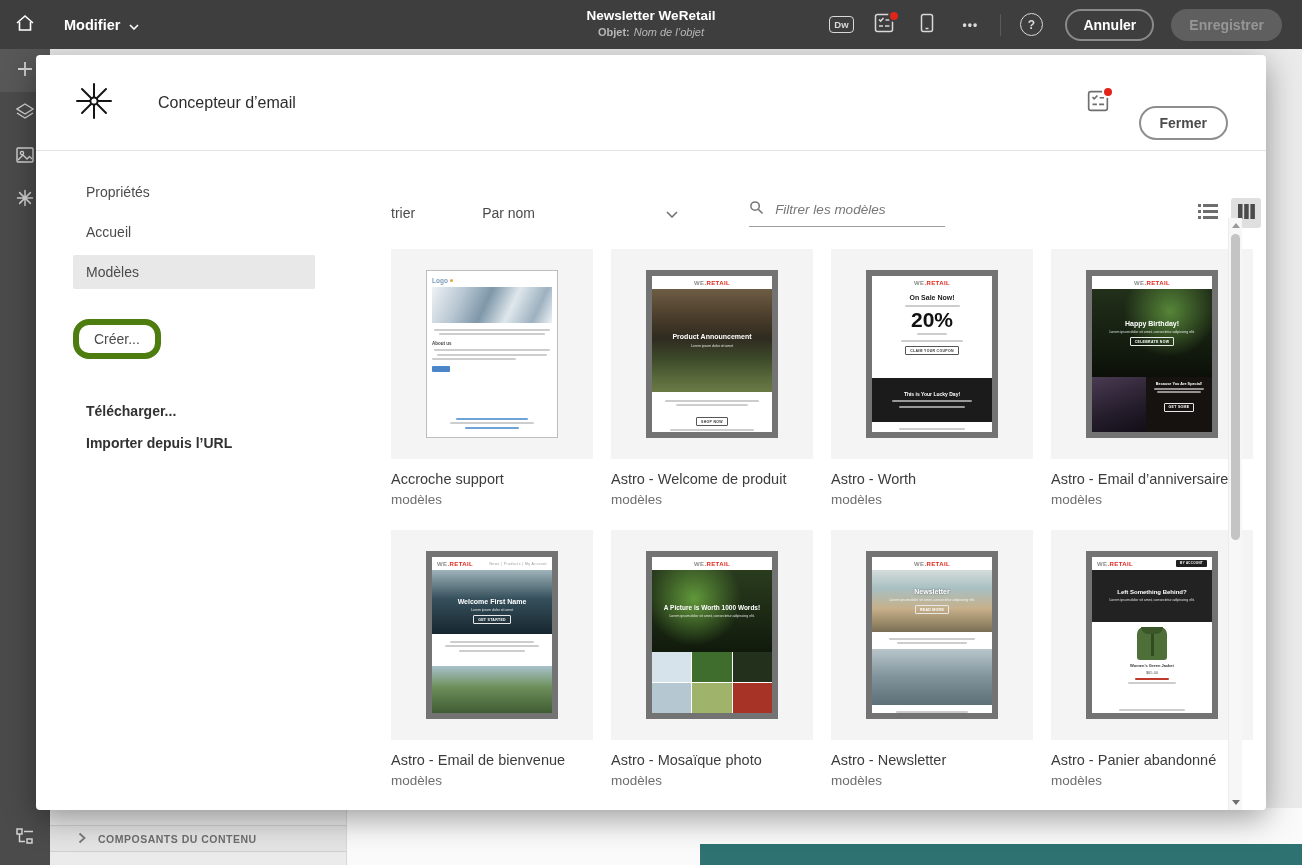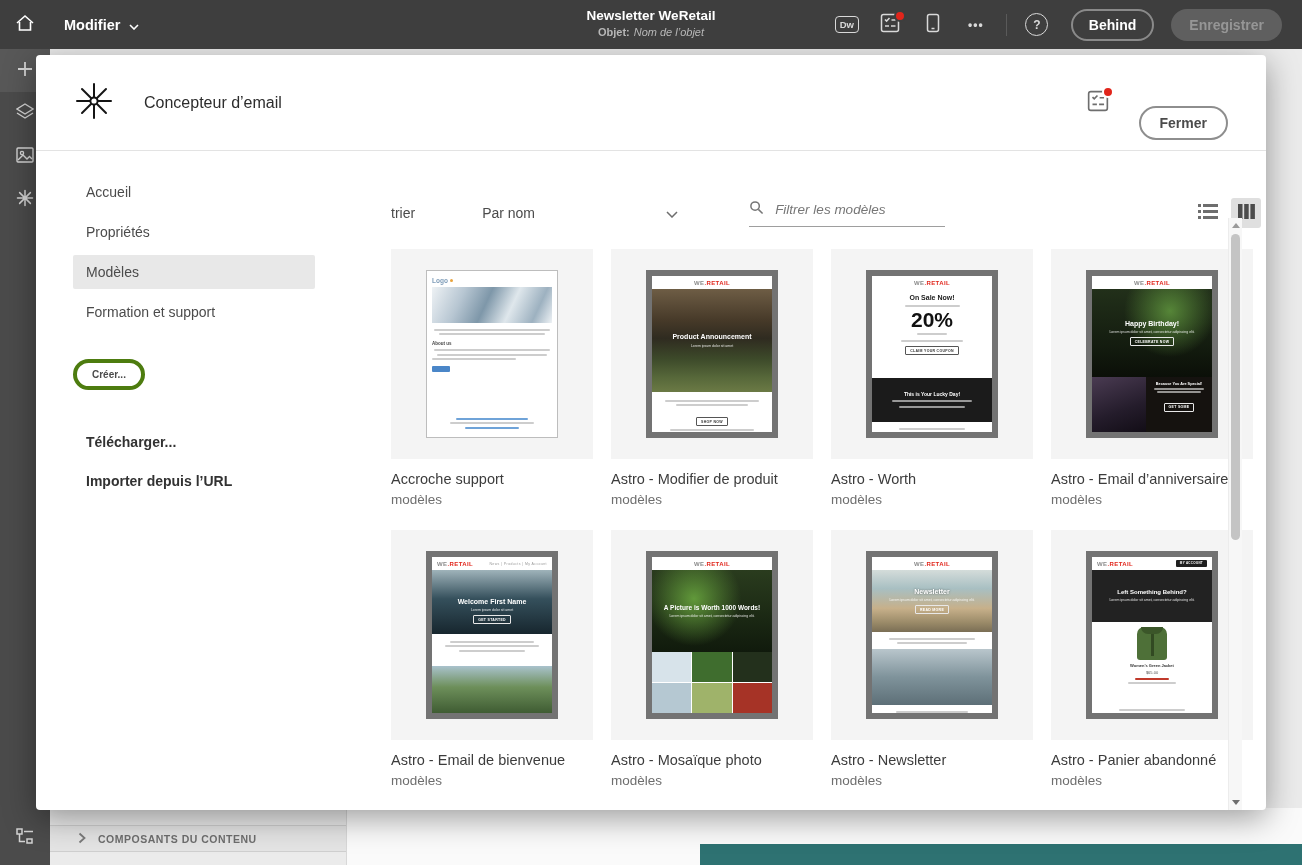--- a/index.html
+++ b/index.html
@@ -32,32 +32,32 @@
   .rail-item.first{background:#585858;}
   .rail-bottom{margin-top:auto;margin-bottom:6px;}
   .bottom-right-bg{position:absolute;left:346px;right:0;top:808px;bottom:0;background:#fafafa;z-index:0;border-left:1px solid #d8d8d8;}
   .teal-strip{position:absolute;left:700px;right:0;bottom:0;height:21px;background:#2e7272;z-index:1;}
   .components-bar{position:absolute;left:50px;bottom:13px;width:296px;height:27px;background:#e4e4e4;border-top:1px solid #cfcfcf;border-bottom:1px solid #cfcfcf;display:flex;align-items:center;gap:12px;padding-left:28px;box-sizing:border-box;z-index:2;font-size:10.5px;font-weight:bold;color:#6e6e6e;letter-spacing:.5px;}
 
   
   .modal{position:absolute;left:36px;top:55px;width:1230px;height:755px;background:#fff;border-radius:4px;
          box-shadow:0 8px 32px rgba(0,0,0,.38);z-index:10;overflow:hidden;}
   .modal-header{height:96px;display:flex;align-items:center;padding:0 38px;border-bottom:1px solid #e3e3e3;box-sizing:border-box;}
-  .modal-title{font-size:16px;color:#2c2c2c;margin-left:30px;}
+  .modal-title{font-size:16px;color:#2c2c2c;margin-left:44px;}
   .mh-right{margin-left:auto;display:flex;align-items:center;gap:30px;}
   .checklist-gray{position:relative;color:#6e6e6e;display:flex;}
   .checklist-gray .red-dot{border-color:#fff;top:-4px;right:-5px;}
   .btn-fermer{border:2px solid #8e8e8e;border-radius:17px;padding:7px 19px;font-size:14px;font-weight:bold;color:#4b4b4b;background:#fff;margin-top:40px;}
 
   .modal-body{display:flex;height:658px;}
   .side{width:319px;flex:none;padding-top:24px;box-sizing:border-box;}
   .side-item{height:34px;line-height:34px;margin:0 0 6px 37px;width:242px;padding-left:13px;font-size:14px;color:#4b4b4b;border-radius:2px;box-sizing:border-box;cursor:pointer;}
   .side-item.active{background:#e8e8e8;}
-  .create-btn{margin:24px 0 0 37px;border:4px solid #4d7c0f;border-radius:16px;padding:6px 15px;font-size:10px;font-weight:bold;color:#4b4b4b;}
-  .side-links{margin:44px 0 0 50px;display:flex;flex-direction:column;gap:23px;}
+  .create-btn{margin:24px 0 0 37px;border:6px solid #4d7c0f;border-radius:16px;padding:6px 15px;font-size:14px;font-weight:normal;color:#4b4b4b;}
+  .side-links{margin:44px 0 0 50px;display:flex;flex-direction:column;gap:16px;}
   .side-link{font-weight:bold;font-size:14px;color:#323232;text-align:left;}
 
   .main{flex:1;padding-left:36px;box-sizing:border-box;}
   .toolbar{margin-top:46px;width:870px;display:flex;align-items:center;height:32px;gap:48px;}
   .sort-label{font-size:14px;color:#4b4b4b;}
   .sort-select{display:flex;align-items:center;justify-content:space-between;width:196px;margin-left:19px;font-size:14px;color:#4b4b4b;cursor:pointer;}
   .search{display:flex;align-items:center;margin-left:23px;border-bottom:1px solid #9e9e9e;padding-bottom:7px;width:196px;}
   .search input{border:none;outline:none;font-size:13.5px;color:#a16207;width:100%;margin-left:9px;background:transparent;}
   .search input::placeholder{color:#767676;font-style:italic;}
   .view-btns{margin-left:auto;display:flex;gap:8px;}
@@ -217,21 +217,21 @@
             <path d="M5.5 15.5 h3"></path>
           </svg></span>
     </button>
     <button class="icon-btn">
       <span class="more-glyph">•••</span>
     </button>
     <span class="vsep"></span>
     <button class="icon-btn">
       <span class="help-circle">?</span>
     </button>
-    <button class="btn-annuler">Behind</button>
+    <button class="btn-annuler">Annuler</button>
     <button class="btn-save" aria-disabled="true">Enregistrer</button>
   </div>
 </header>
 
 <section class="modal">
   <div class="modal-header">
     <span><svg width="40" height="40" viewBox="0 0 40 40" fill="none" stroke="#141414" stroke-width="2" stroke-linecap="round">
           <path d="M20 3 V37"></path>
           <path d="M3 20 H37"></path>
           <path d="M8 8 L32 32"></path>
@@ -249,24 +249,23 @@
               <path d="M11 13 h4.5"></path>
             </svg></span>
         <span class="red-dot"></span>
       </button>
       <button class="btn-fermer">Fermer</button>
     </div>
   </div>
 
   <div class="modal-body">
     <nav class="side">
+      <div class="side-item">Propriétés</div>
       <div class="side-item">Accueil</div>
-      <div class="side-item">Propriétés</div>
       <div class="side-item active">Modèles</div>
-      <div class="side-item">Formation et support</div>
       <button class="create-btn">Créer...</button>
       <div class="side-links">
         <button class="side-link">Télécharger...</button>
         <button class="side-link">Importer depuis l’URL</button>
       </div>
     </nav>
 
     <div class="main">
       <div class="toolbar">
         <span class="sort-label">trier</span>
@@ -353,21 +352,21 @@
                     <div class="ln" style="width:60%"></div>
                 </div>
                 <span class="chip o-dark">SHOP NOW</span>
                 <div>
                   <div class="ln" style="width:70%"></div>
                     <div class="ln" style="width:50%"></div>
                 </div>
               </div>
             </div>
           </div>
-          <div class="card-name">Astro - Modifier de produit</div>
+          <div class="card-name">Astro - Welcome de produit</div>
           <div class="card-type">modèles</div>
         </div>
 
         <div class="card">
           <div class="thumbwrap">
             <div class="thumb">
               <div class="t-brand">
                   <span class="we">WE</span>
                   <span class="retail">.RETAIL</span>
                 </div>

